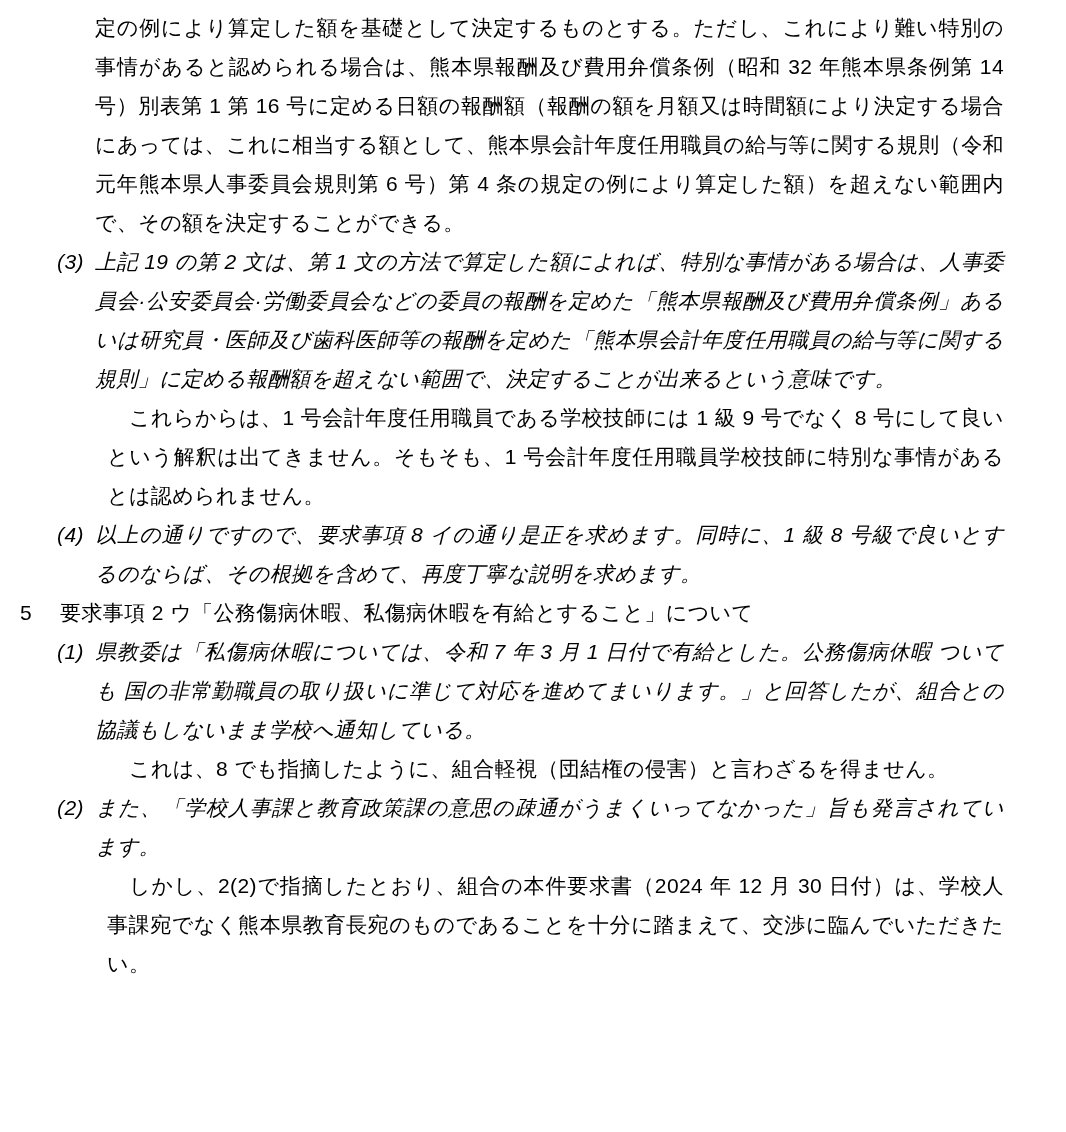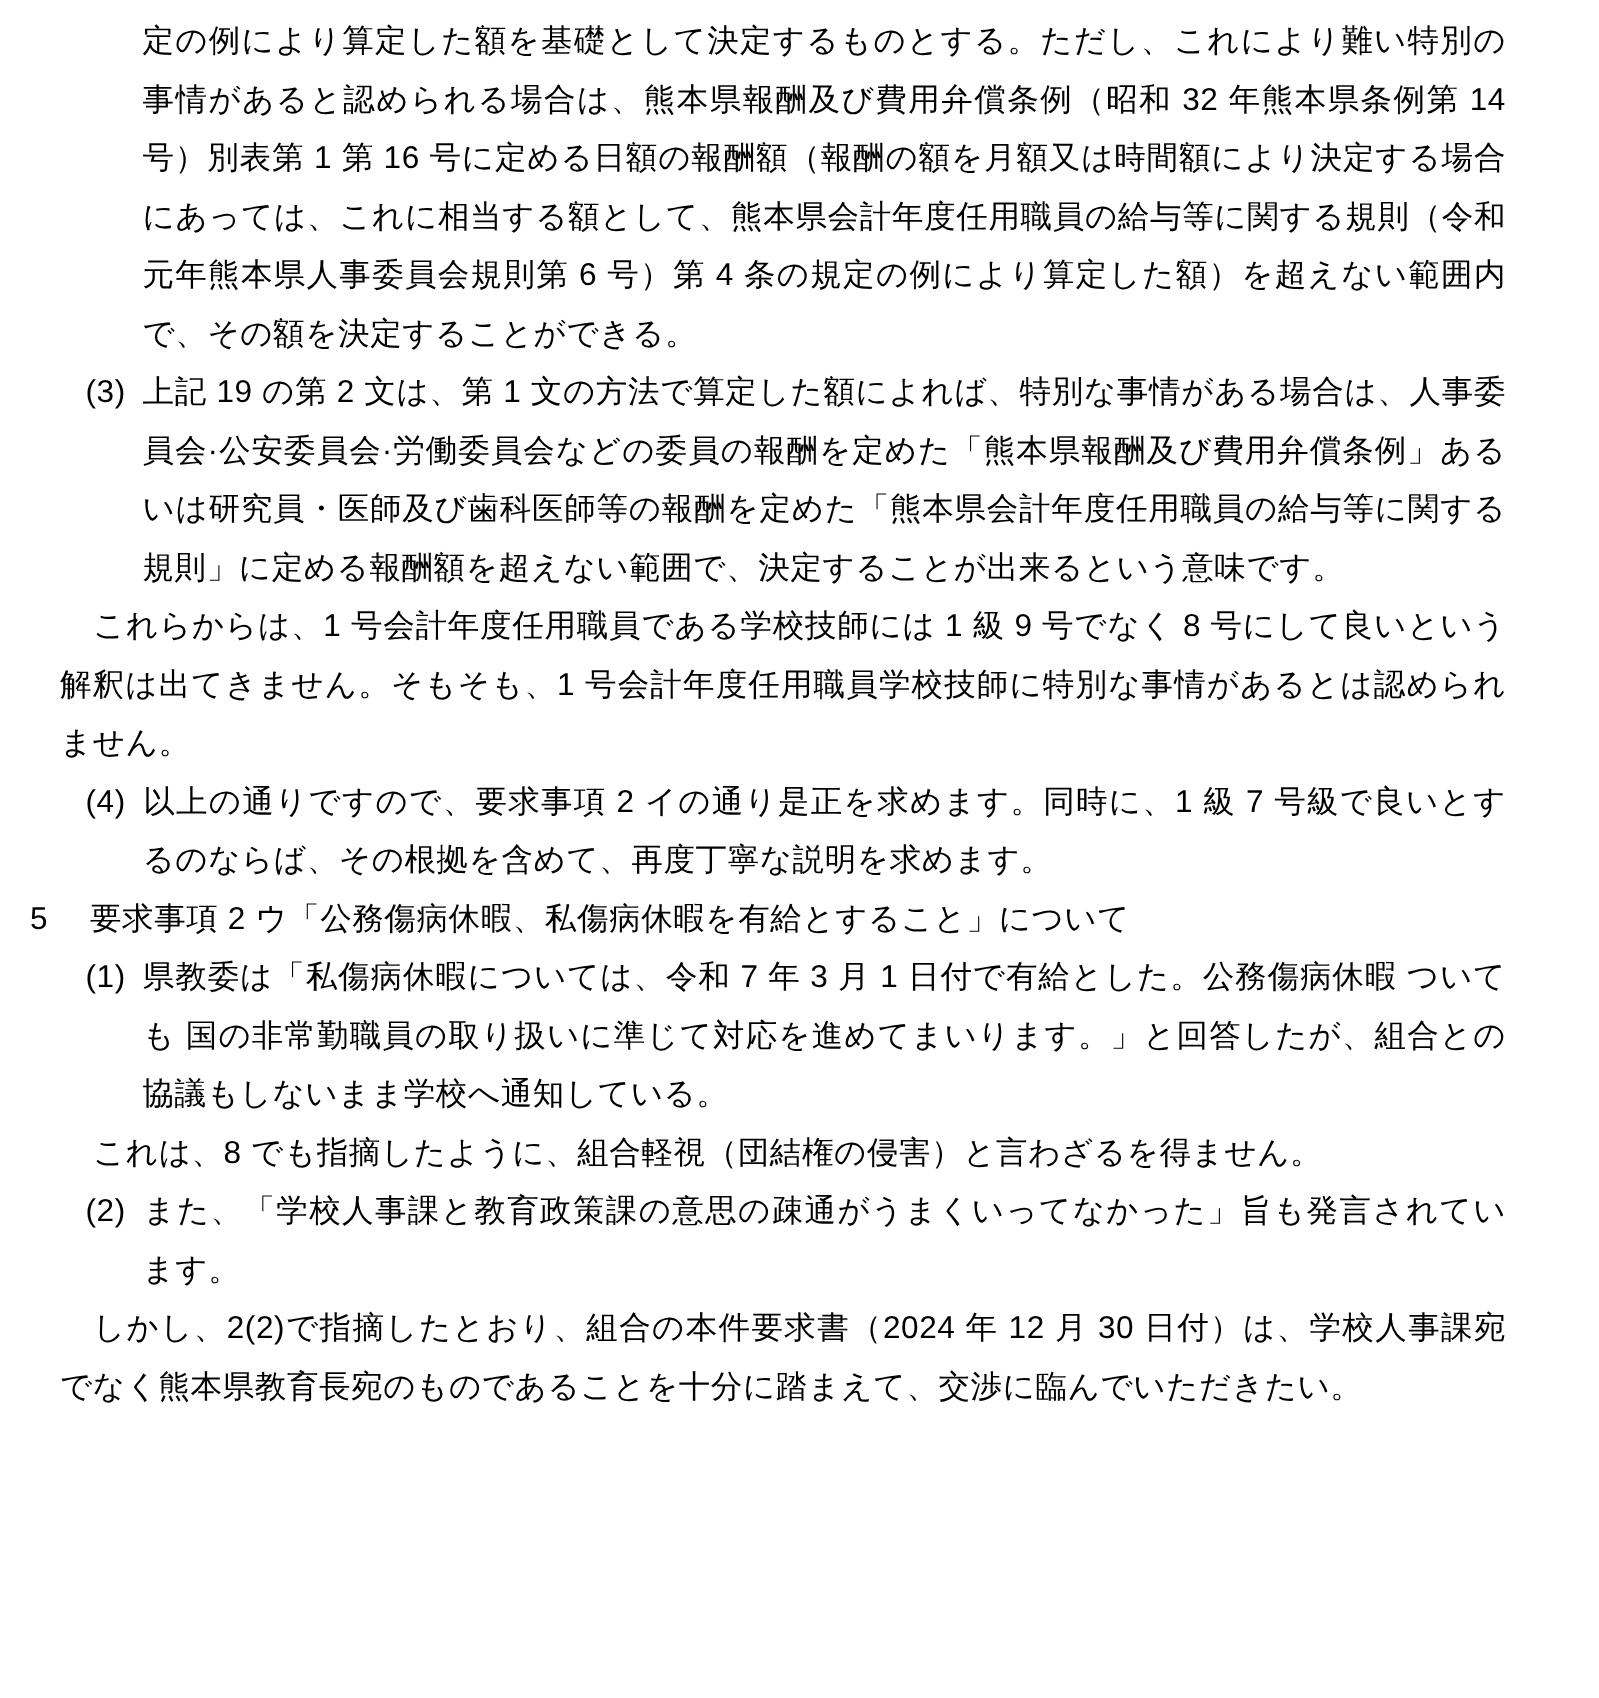--- a/index.html
+++ b/index.html
@@ -28,29 +28,30 @@
     letter-spacing: 0.4px;
   }
   
   .cont {
     margin-left: 95px;
   }
   
   .item {
     margin-left: 95px;
     text-indent: -38px;
+    font-style: italic;
   }
   .item .marker {
     display: inline-block;
     width: 38px;
     text-indent: 0;
   }
   
   .note {
-    margin-left: 40px;
+    margin-left: 107px;
     text-indent: 22px;
   }
   
   .heading {
     margin-left: 60px;
     text-indent: -40px;
   }
   .heading .marker {
     display: inline-block;
     width: 40px;
@@ -61,21 +62,21 @@
 <body>
 
 <div class="doc">
 
   <p class="cont">定の例により算定した額を基礎として決定するものとする。ただし、これにより難い特別の事情があると認められる場合は、熊本県報酬及び費用弁償条例（昭和 32 年熊本県条例第 14 号）別表第 1 第 16 号に定める日額の報酬額（報酬の額を月額又は時間額により決定する場合にあっては、これに相当する額として、熊本県会計年度任用職員の給与等に関する規則（令和元年熊本県人事委員会規則第 6 号）第 4 条の規定の例により算定した額）を超えない範囲内で、その額を決定することができる。</p>
 
   <p class="item"><span class="marker">(3)</span><span>上記 19 の第 2 文は、第 1 文の方法で算定した額によれば、特別な事情がある場合は、人事委員会·公安委員会·労働委員会などの委員の報酬を定めた「熊本県報酬及び費用弁償条例」あるいは研究員・医師及び歯科医師等の報酬を定めた「熊本県会計年度任用職員の給与等に関する規則」に定める報酬額を超えない範囲で、決定することが出来るという意味です。</span></p>
 
   <p class="note">これらからは、1 号会計年度任用職員である学校技師には 1 級 9 号でなく 8 号にして良いという解釈は出てきません。そもそも、1 号会計年度任用職員学校技師に特別な事情があるとは認められません。</p>
 
-  <p class="item"><span class="marker">(4)</span><span>以上の通りですので、要求事項 2 イの通り是正を求めます。同時に、1 級 7 号級で良いとするのならば、その根拠を含めて、再度丁寧な説明を求めます。</span></p>
+  <p class="item"><span class="marker">(4)</span><span>以上の通りですので、要求事項 8 イの通り是正を求めます。同時に、1 級 8 号級で良いとするのならば、その根拠を含めて、再度丁寧な説明を求めます。</span></p>
 
   <p class="heading"><span class="marker">5</span><span>要求事項 2 ウ「公務傷病休暇、私傷病休暇を有給とすること」について</span></p>
 
   <p class="item"><span class="marker">(1)</span><span>県教委は「私傷病休暇については、令和 7 年 3 月 1 日付で有給とした。公務傷病休暇 ついても 国の非常勤職員の取り扱いに準じて対応を進めてまいります。」と回答したが、組合との協議もしないまま学校へ通知している。</span></p>
 
   <p class="note">これは、8 でも指摘したように、組合軽視（団結権の侵害）と言わざるを得ません。</p>
 
   <p class="item"><span class="marker">(2)</span><span>また、「学校人事課と教育政策課の意思の疎通がうまくいってなかった」旨も発言されています。</span></p>
 
   <p class="note">しかし、2(2)で指摘したとおり、組合の本件要求書（2024 年 12 月 30 日付）は、学校人事課宛でなく熊本県教育長宛のものであることを十分に踏まえて、交渉に臨んでいただきたい。</p>

